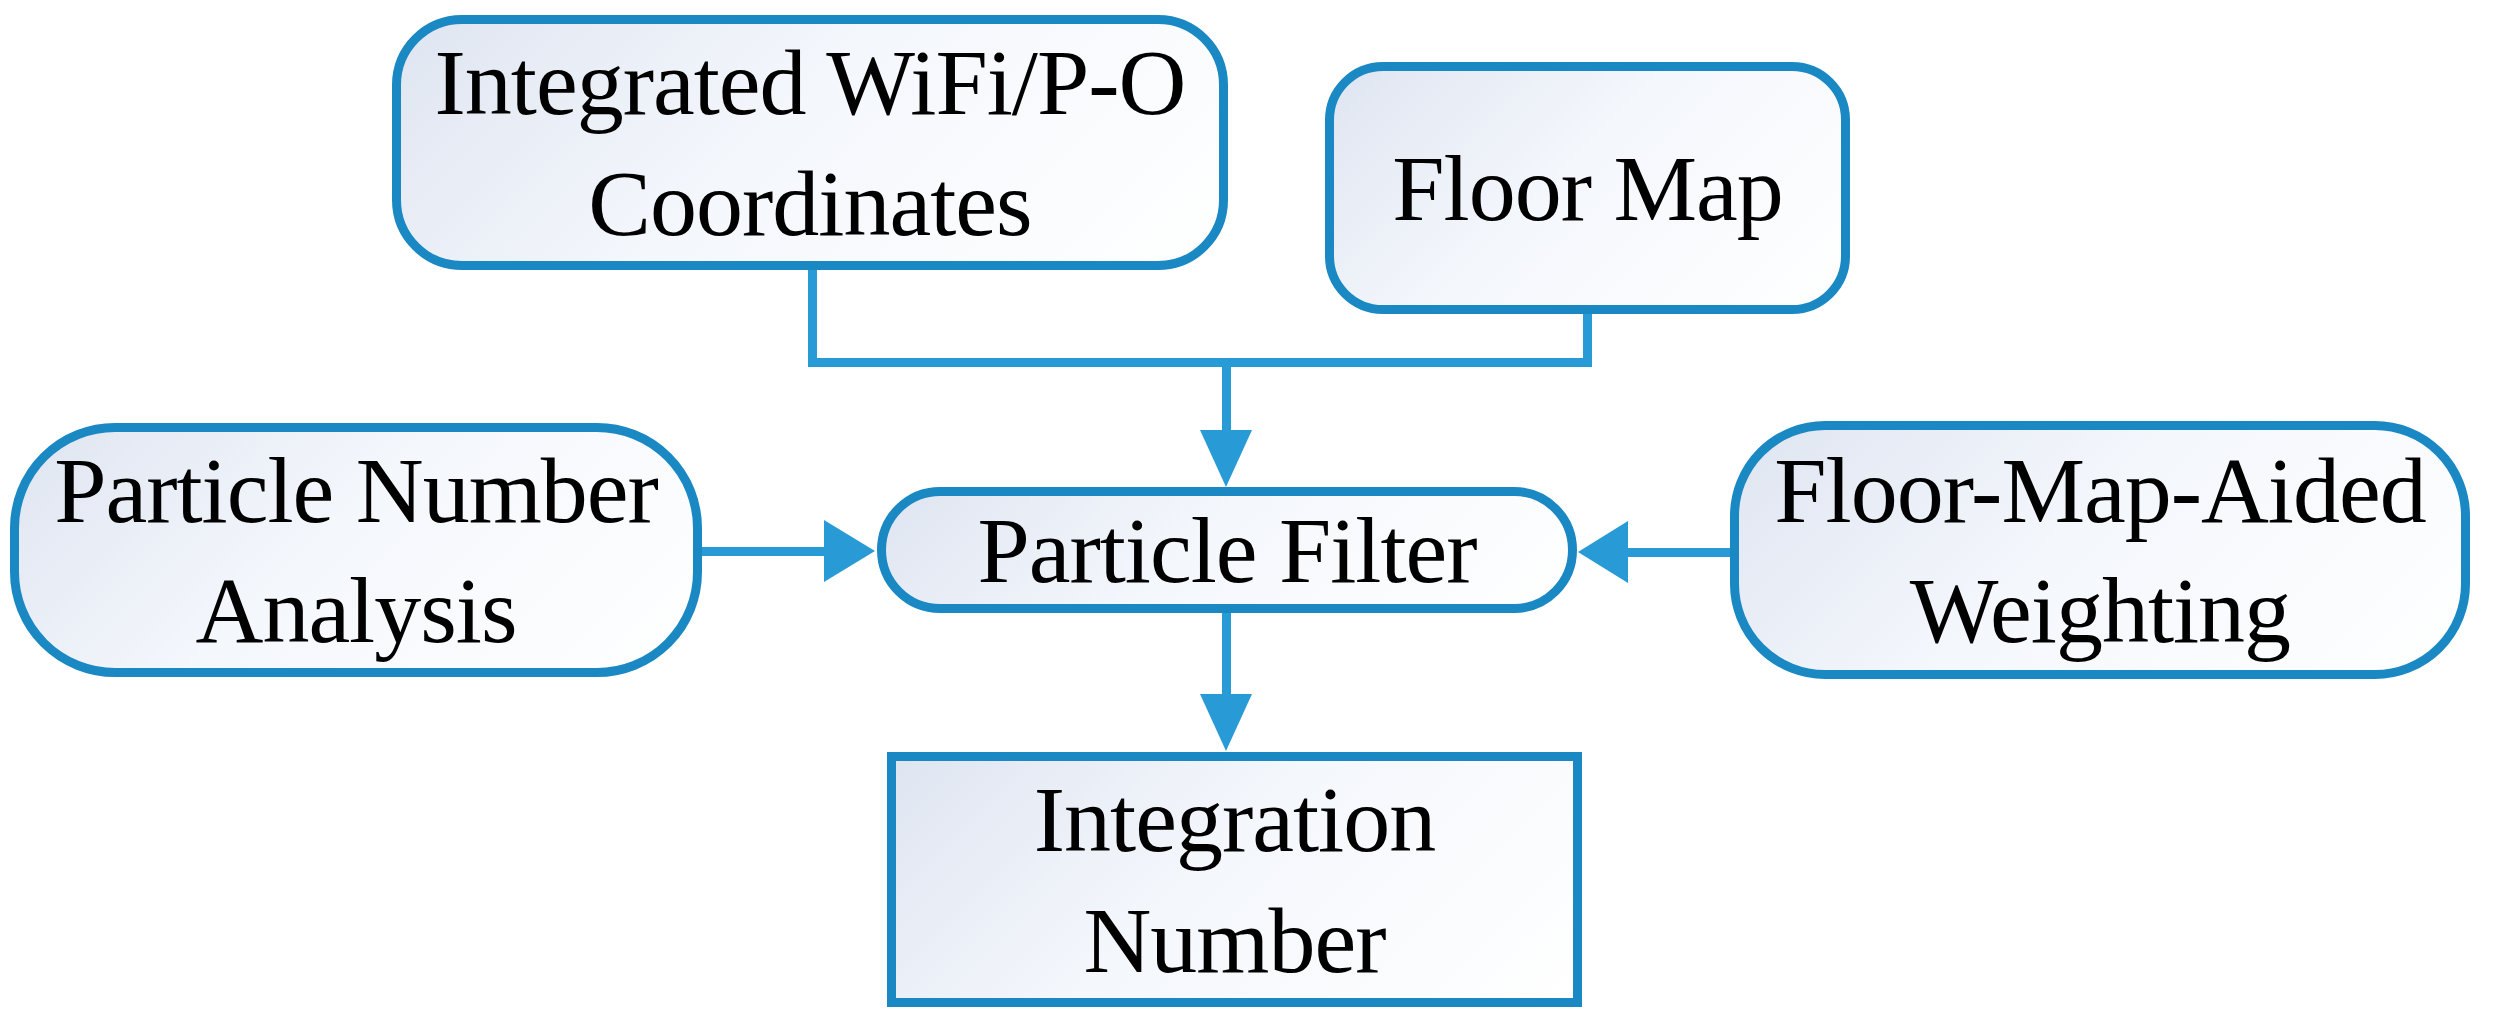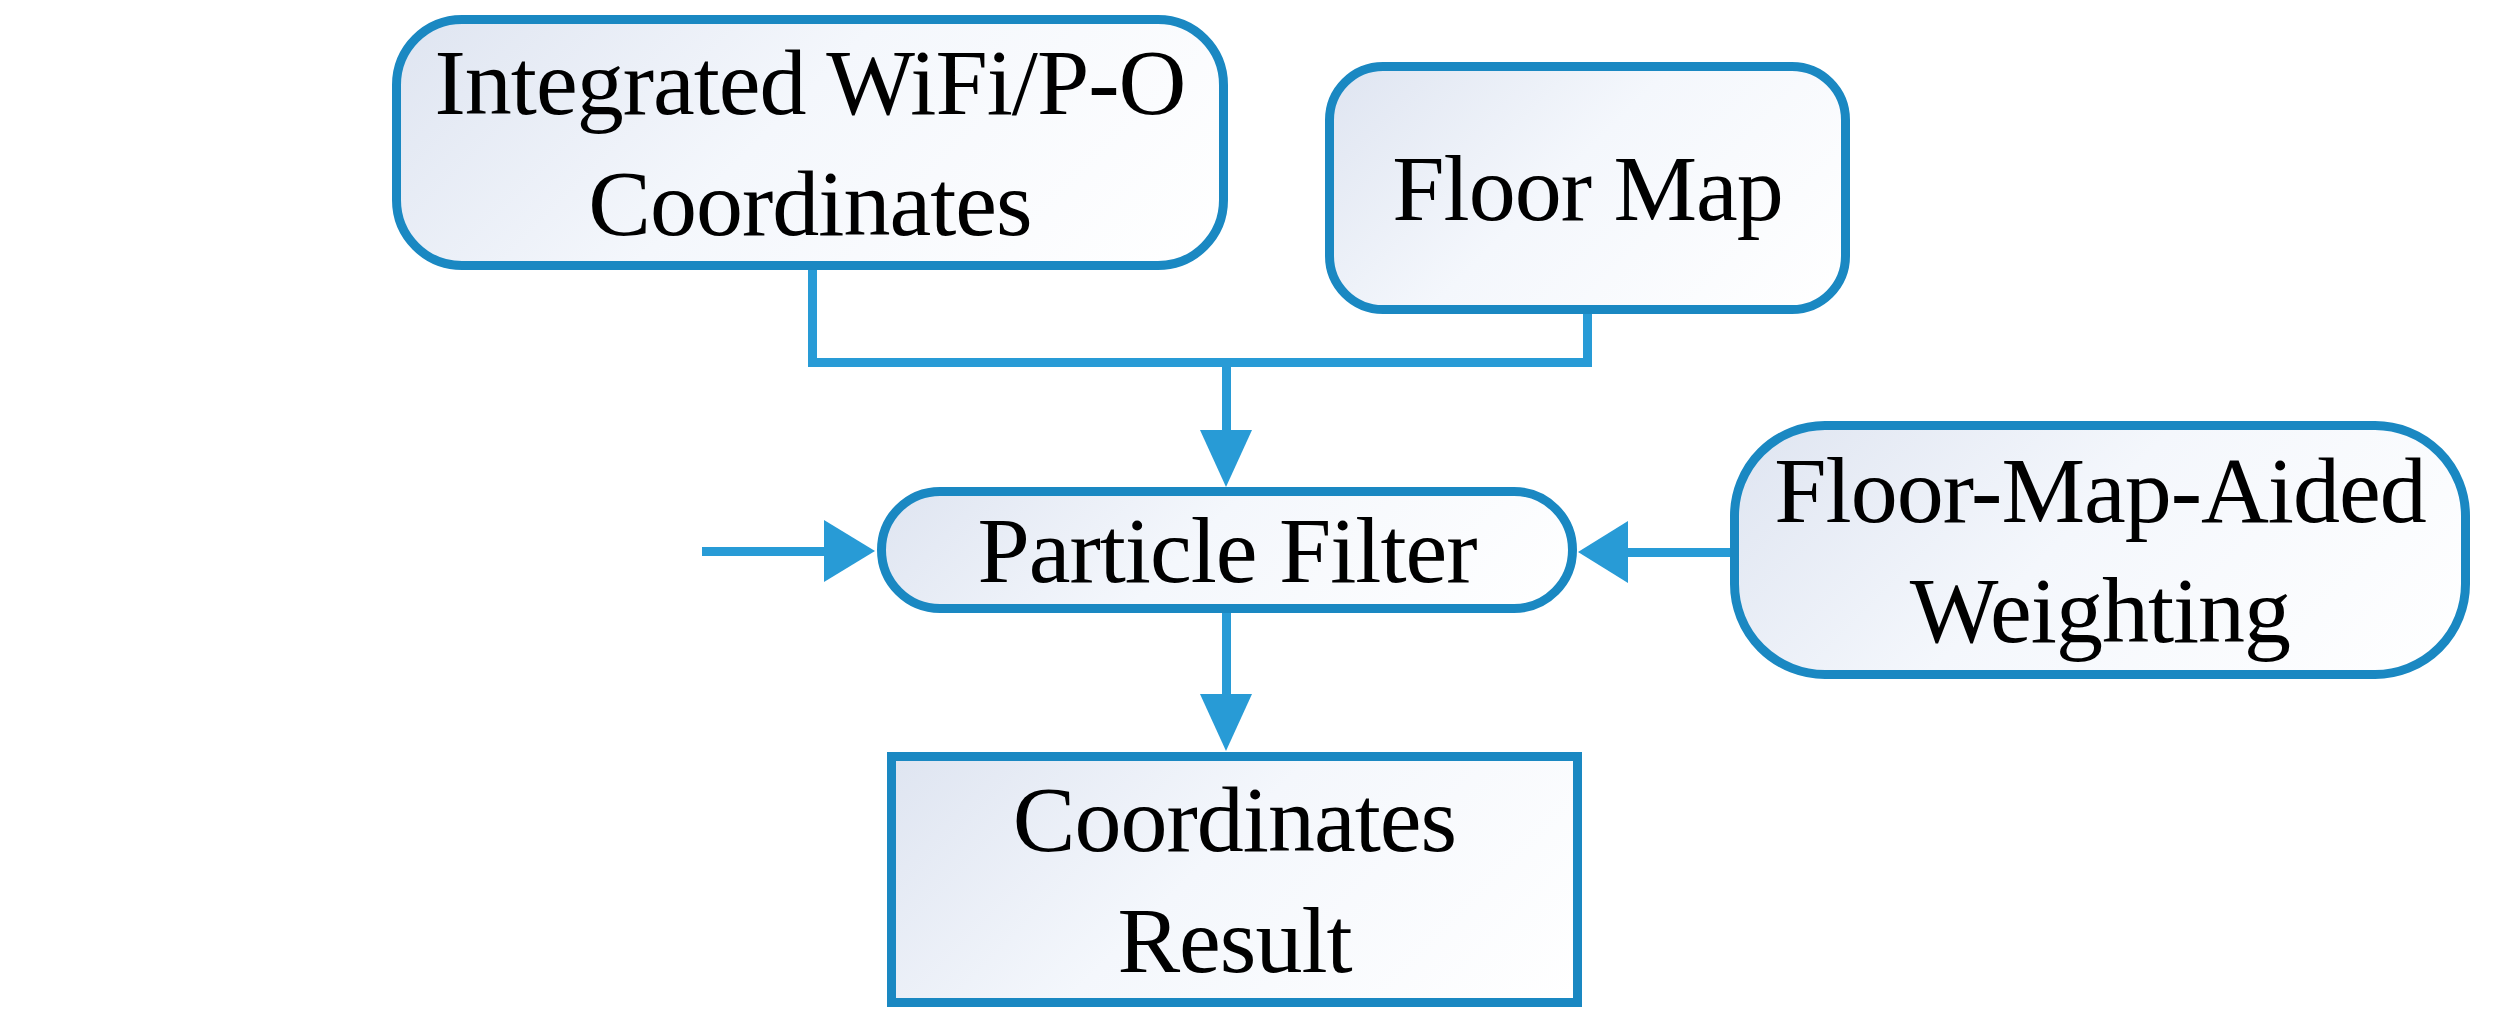--- a/index.html
+++ b/index.html
@@ -101,27 +101,31 @@
 
   <div class="node" id="node-integrated">
     <span class="label">Integrated WiFi/P-O
 Coordinates</span>
   </div>
 
   <div class="node" id="node-floormap">
     <span class="label">Floor Map</span>
   </div>
 
+  <div class="node" id="node-pnumber">
+    <span class="label">Particle Number
+Analysis</span>
+  </div>
 
   <div class="node" id="node-pfilter">
     <span class="label">Particle Filter</span>
   </div>
 
   <div class="node" id="node-fmweight">
     <span class="label">Floor-Map-Aided
 Weighting</span>
   </div>
 
   <div class="node" id="node-result">
-    <span class="label">Coordinates Result</span>
+    <span class="label">Integration Number</span>
   </div>
 
 </div>
 
 </body></html>

